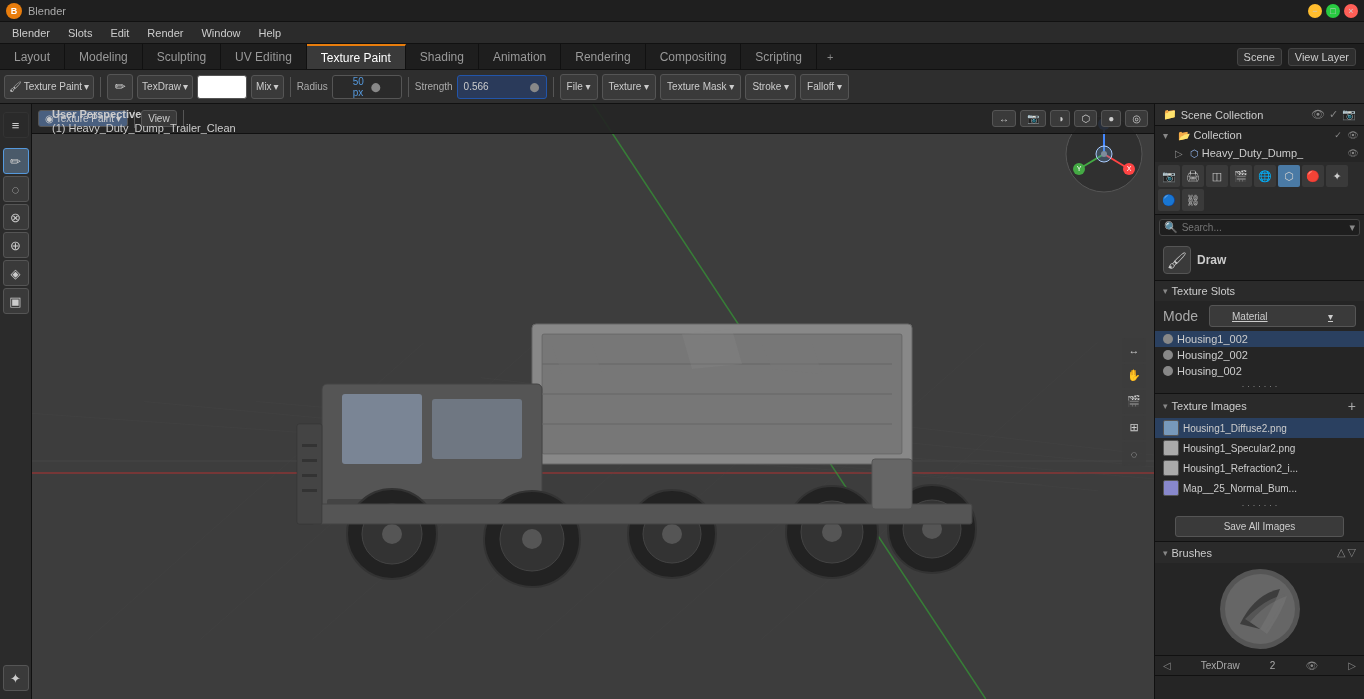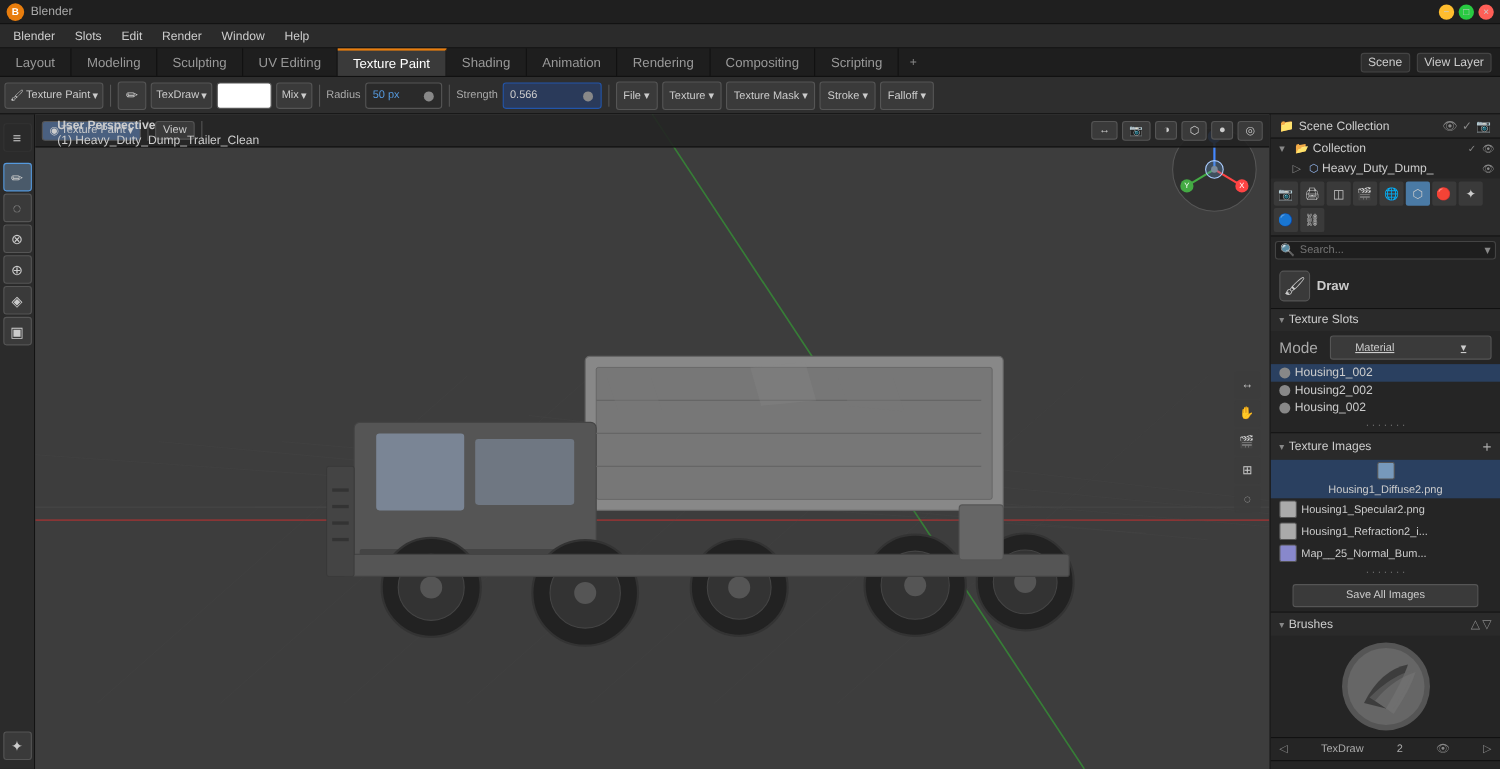--- a/index.html
+++ b/index.html
@@ -60,21 +60,21 @@
     .tb-separator { width: 1px; height: 20px; background: #555; margin: 0 2px; }
     .tb-label { color: #aaa; font-size: 10px; }
     .tb-color-swatch { width: 50px; height: 24px; background: #ffffff; border: 1px solid #555; border-radius: 3px; cursor: pointer; }
     .tb-dropdown {
       height: 24px; padding: 0 4px; background: #3a3a3a;
       border: 1px solid #555; border-radius: 3px;
       color: #ccc; font-size: 10px; cursor: pointer;
       display: flex; align-items: center; gap: 2px;
     }
     .tb-number {
-      height: 24px; padding: 0 6px; background: #2a2a2a;
+      height: 24px; padding: 0 20px; background: #2a2a2a;
       border: 1px solid #555; border-radius: 3px;
       color: #5599dd; font-size: 10px; width: 70px;
       display: flex; align-items: center; justify-content: space-between;
     }
     .tb-number-blue {
       height: 24px; padding: 0 6px; background: #2a3a5a;
       border: 1px solid #2255aa; border-radius: 3px;
       color: #ccc; font-size: 10px; width: 90px;
       display: flex; align-items: center; justify-content: space-between;
     }
@@ -186,21 +186,21 @@
     
     #tex-images { border-bottom: 1px solid #111; }
     #tex-images-header {
       padding: 4px 8px; background: #2a2a2a;
       display: flex; align-items: center; justify-content: space-between;
     }
     .tex-img-row {
       display: flex; align-items: center; padding: 2px 8px; gap: 4px;
       cursor: pointer; font-size: 10px;
     }
-    .tex-img-row.active { background: #2a4060; flex-direction: column; }
+    .tex-img-row.active { background: #2a4060; }
     .tex-swatch { width: 16px; height: 16px; border: 1px solid #555; border-radius: 2px; flex-shrink: 0; }
     .tex-name { flex: 1; color: #ccc; overflow: hidden; text-overflow: ellipsis; white-space: nowrap; }
 
     
     .save-btn {
       margin: 4px 20px; padding: 4px 8px; background: #3a3a3a;
       border: 1px solid #555; border-radius: 3px; cursor: pointer;
       text-align: center; font-size: 10px; color: #ccc;
     }
 

